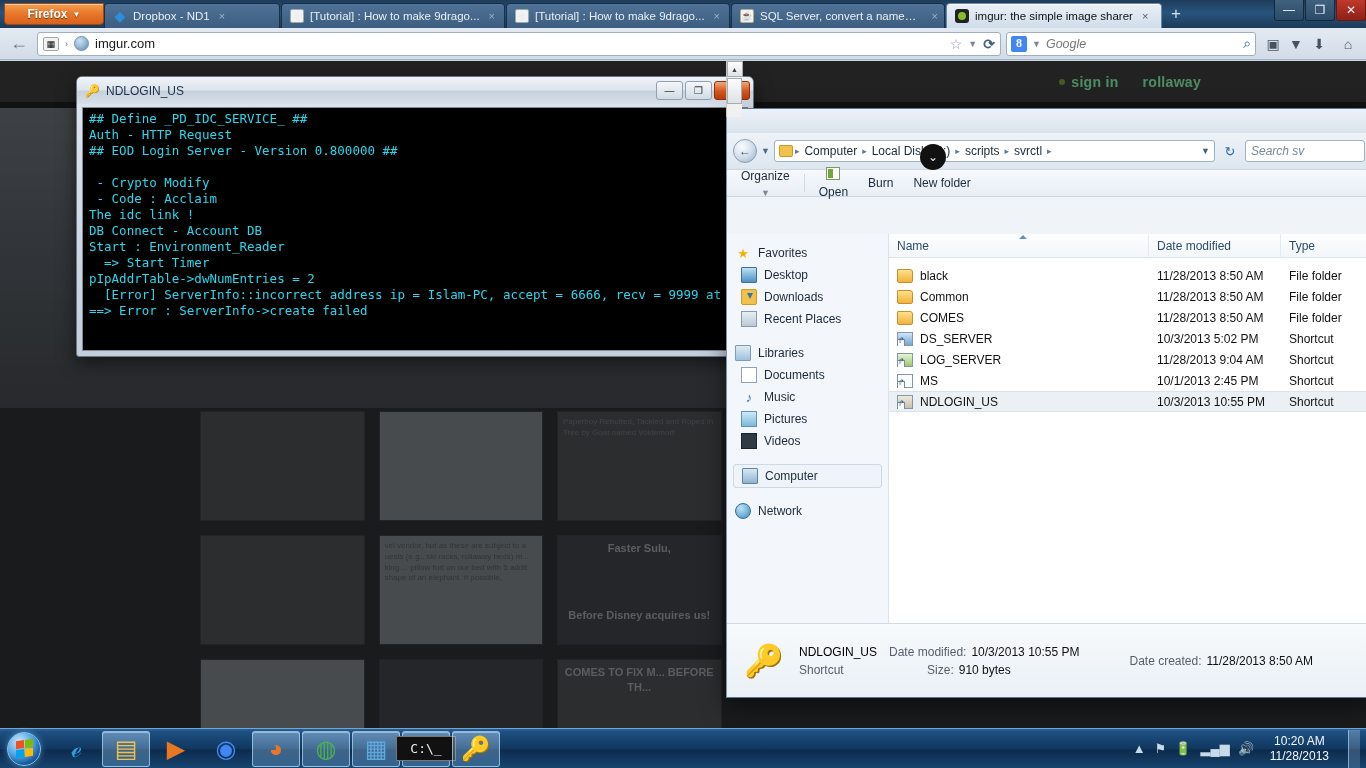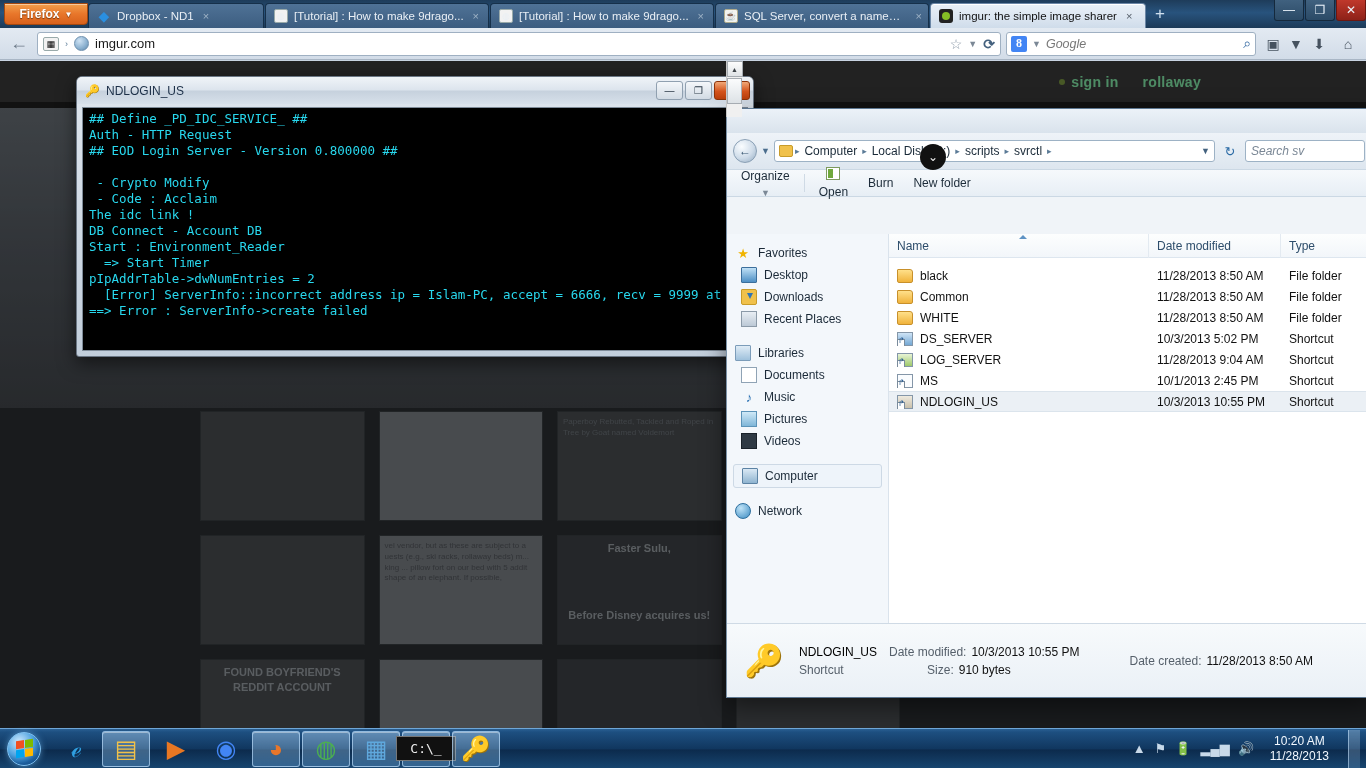--- a/index.html
+++ b/index.html
@@ -17,21 +17,21 @@
     background:#c9d4e2;
   }
 
   
   .tabstrip{
     position:absolute; left:0; top:0; width:1366px; height:28px;
     background:linear-gradient(to bottom,#1e3c5a 0%,#28537d 45%,#1c3a58 100%);
     display:flex; align-items:flex-end;
   }
   .ff-button{
-    width:84px; height:22px; margin-left:4px; margin-bottom:3px;
+    width:100px; height:22px; margin-left:4px; margin-bottom:3px;
     background:linear-gradient(to bottom,#f29f4c 0%,#e8762a 50%,#d8611c 100%);
     border:1px solid #a3480f; border-radius:0 0 4px 4px;
     color:#fff; font-weight:bold; font-size:12px;
     display:flex; align-items:center; justify-content:center; gap:5px;
     text-shadow:0 1px 1px rgba(0,0,0,.5);
     box-shadow:inset 0 1px 0 rgba(255,255,255,.45);
     flex:0 0 auto; cursor:pointer;
   }
   .ff-button .caret{ font-size:8px; }
   .tabs{ display:flex; align-items:flex-end; height:28px; flex:1 1 auto; min-width:0; }
@@ -456,23 +456,20 @@
       <div class="gcell"></div>
       <div class="gcell light">
         <div>vel vendor, but as these are subject to a uests (e.g., ski racks, rollaway beds) m... king ... pillow fort on our bed with 5 addit shape of an elephant. If possible,</div>
       </div>
       <div class="gcell dark">
         <div class="gcap">Faster Sulu,</div>
         <div class="gcap" style="margin-top:52px">Before Disney acquires us!</div>
       </div>
       <div class="gcell"></div>
 
-      <div class="gcell">
-        <div class="gcap">FOUND BOYFRIEND'S REDDIT ACCOUNT</div>
-      </div>
       <div class="gcell light"></div>
       <div class="gcell dark"></div>
       <div class="gcell">
         <div class="gcap">COMES TO FIX M... BEFORE TH...</div>
       </div>
     </div>
 
     <div class="overlay-dim"></div>
   </div>
 
@@ -636,21 +633,21 @@
           <div class="cell c-name">
             <span class="fico fico-folder"></span>
             <span>Common</span>
           </div>
           <div class="cell c-date">11/28/2013 8:50 AM</div>
           <div class="cell c-type">File folder</div>
         </div>
         <div class="row">
           <div class="cell c-name">
             <span class="fico fico-folder"></span>
-            <span>WHITE</span>
+            <span>COMES</span>
           </div>
           <div class="cell c-date">11/28/2013 8:50 AM</div>
           <div class="cell c-type">File folder</div>
         </div>
         <div class="row">
           <div class="cell c-name">
             <span class="fico fico-sc blue">
                 <span class="scarrow"></span>
               </span>
             <span>DS_SERVER</span>

